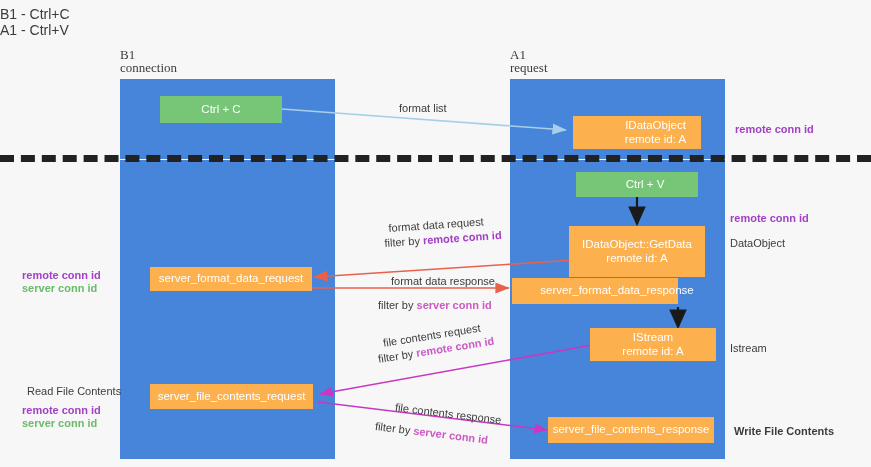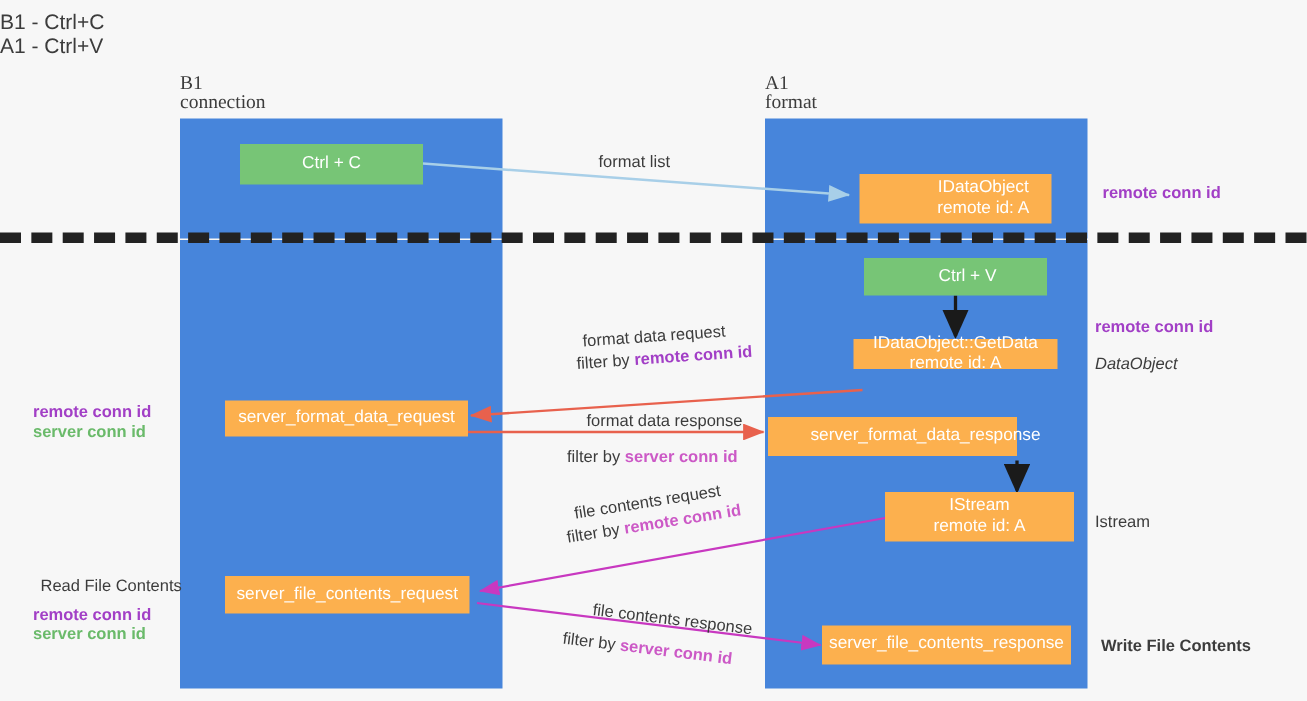--- a/index.html
+++ b/index.html
@@ -56,21 +56,21 @@
     <div>B1 - Ctrl+C</div>
     <div style="margin-top:2px;">A1 - Ctrl+V</div>
   </div>
 
   <div class="lane-title" style="left:120px;top:48px;width:215px;">
     <div>B1</div>
     <div>connection</div>
   </div>
   <div class="lane-title" style="left:510px;top:48px;width:215px;">
     <div>A1</div>
-    <div>format</div>
+    <div>request</div>
   </div>
 
   <div class="lane" style="left:120px;top:79px;width:215px;height:80px;"></div>
   <div class="lane" style="left:120px;top:160px;width:215px;height:299px;"></div>
   <div class="lane" style="left:510px;top:79px;width:215px;height:80px;"></div>
   <div class="lane" style="left:510px;top:160px;width:215px;height:299px;"></div>
 
   <svg id="wires" viewBox="0 0 871 467">
     <defs>
       <marker id="ah-blue" markerWidth="9" markerHeight="7" refX="8.5" refY="3.5" orient="auto">
@@ -110,21 +110,21 @@
 
   <div class="node orange" style="left:573px;top:116px;width:128px;height:33px;padding-left:37px;">
     <span class="l1">IDataObject</span>
     <span class="l2">remote id: A</span>
   </div>
 
   <div class="node green" style="left:576px;top:172px;width:122px;height:25px;padding-left:16px;">
     <span class="l1">Ctrl + V</span>
   </div>
 
-  <div class="node orange" style="left:569px;top:226px;width:136px;height:20px;">
+  <div class="node orange" style="left:569px;top:226px;width:136px;height:51px;">
     <span class="l1">IDataObject::GetData</span>
     <span class="l2">remote id: A</span>
   </div>
 
   <div class="node orange" style="left:150px;top:267px;width:162px;height:24px;">
     <span class="l1">server_format_data_request</span>
   </div>
 
   <div class="node orange" style="left:512px;top:278px;width:166px;height:26px;padding-left:44px;">
     <span class="l1">server_format_data_response</span>
@@ -166,21 +166,21 @@
 
   <div class="lbl rot-neg" style="left:396px;top:400px;transform:rotate(7deg);">
     <span>file contents response</span>
   </div>
   <div class="lbl rot-neg" style="left:376px;top:419px;transform:rotate(7deg);">
     <span class="plain">filter by </span><span class="pink">server conn id</span>
   </div>
 
   <div class="lbl purple" style="left:735px;top:122px;">remote conn id</div>
   <div class="lbl purple" style="left:730px;top:211px;">remote conn id</div>
-  <div class="lbl" style="left:730px;top:236px;font-style:italic;">DataObject</div>
+  <div class="lbl" style="left:730px;top:236px;">DataObject</div>
   <div class="lbl" style="left:730px;top:341px;">Istream</div>
   <div class="lbl" style="left:734px;top:424px;font-weight:bold;">Write File Contents</div>
 
   <div class="lbl purple" style="left:22px;top:268px;">remote conn id</div>
   <div class="lbl green-t" style="left:22px;top:281px;">server conn id</div>
 
   <div class="lbl" style="left:27px;top:384px;">Read File Contents</div>
   <div class="lbl purple" style="left:22px;top:403px;">remote conn id</div>
   <div class="lbl green-t" style="left:22px;top:416px;">server conn id</div>
 

